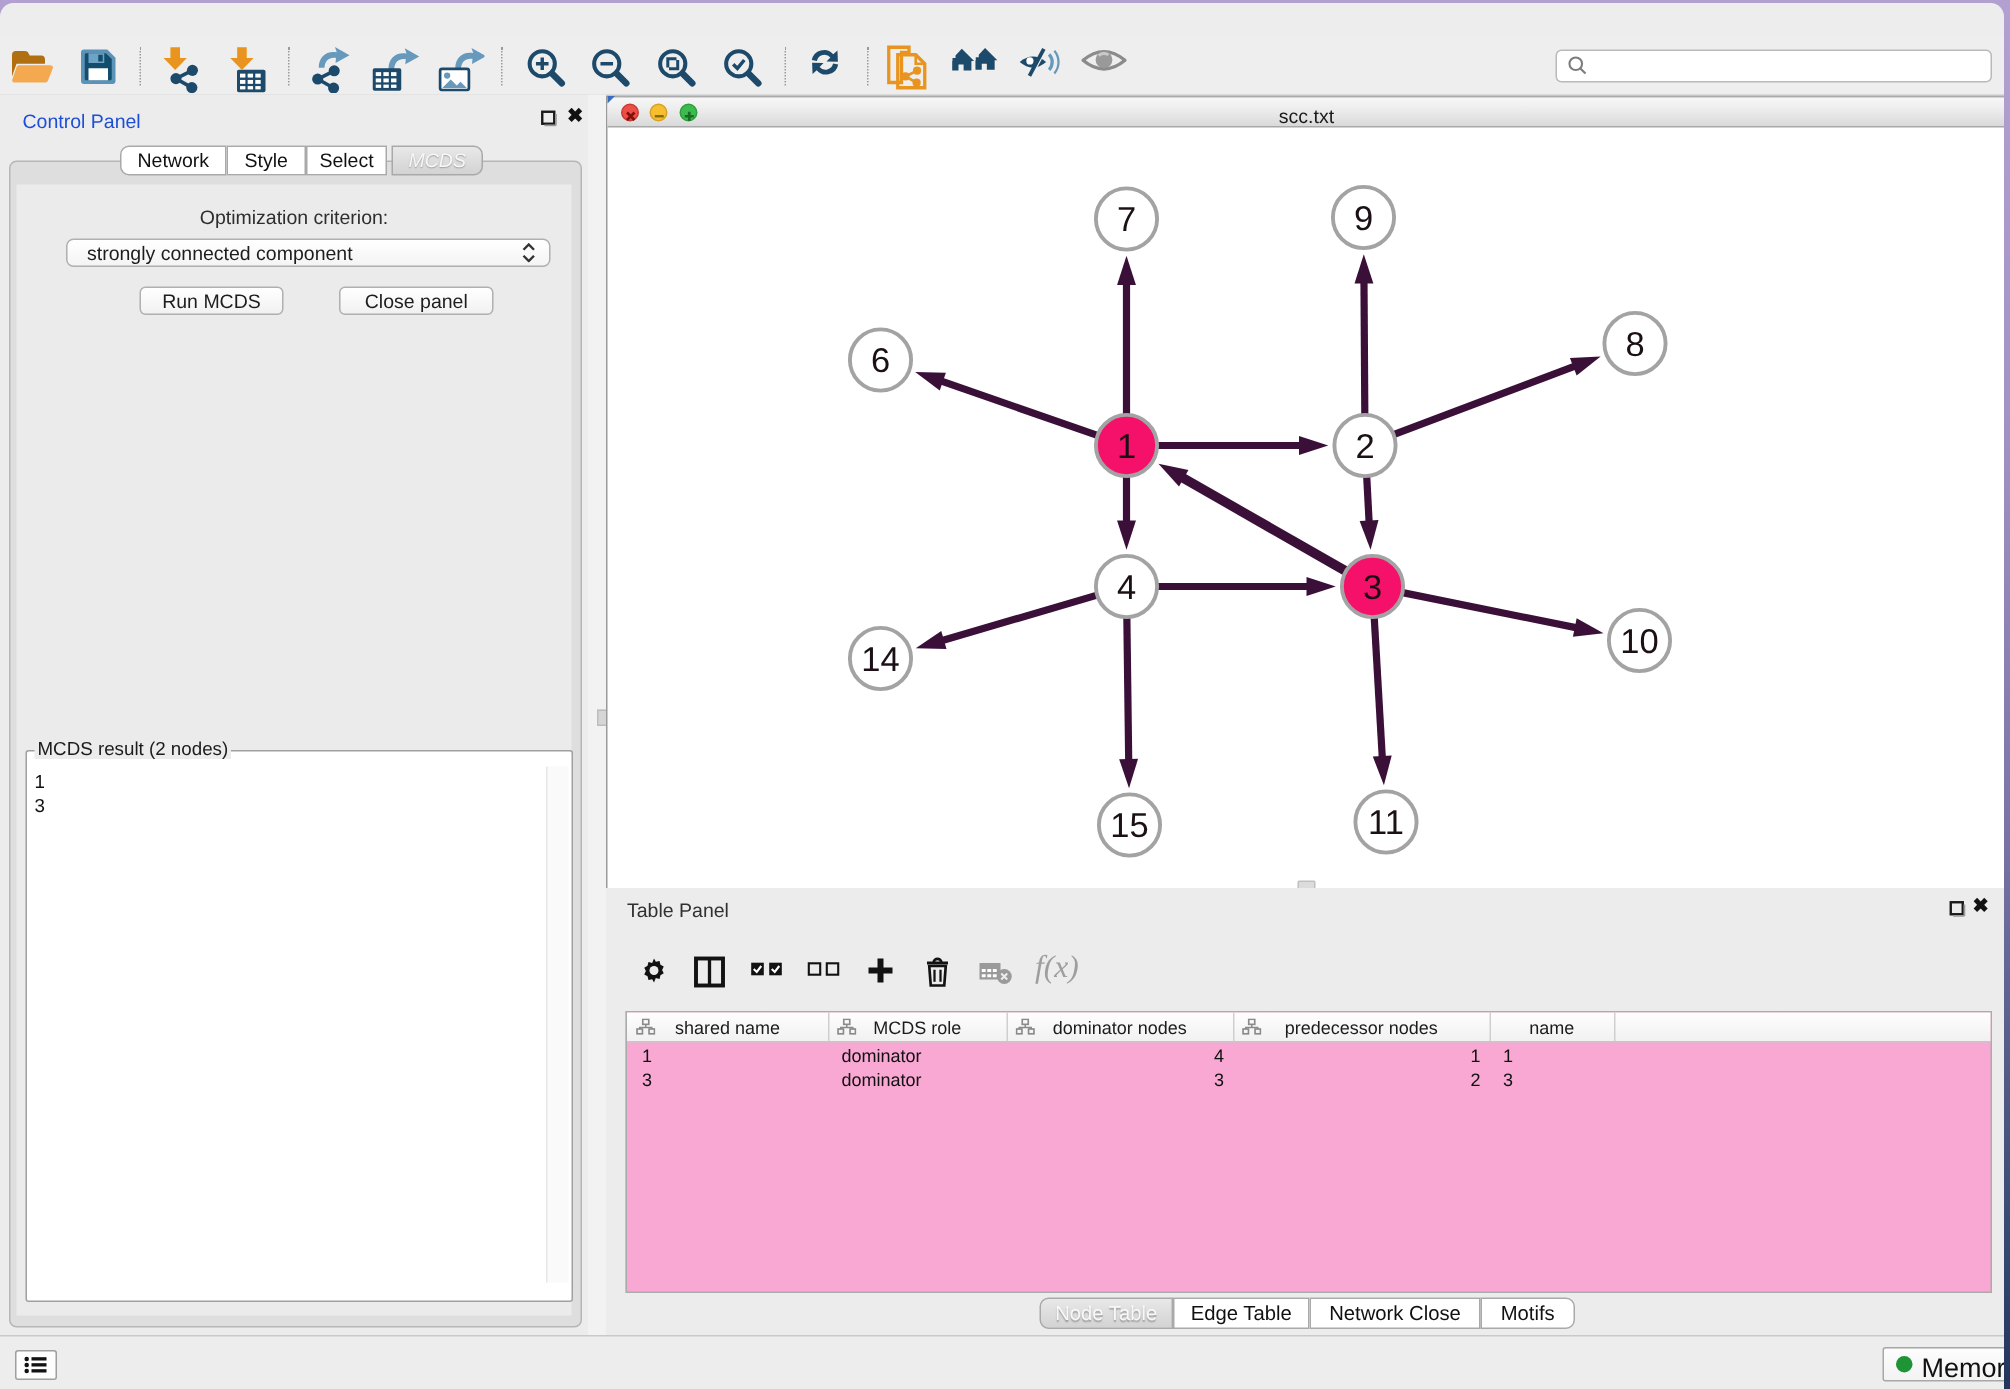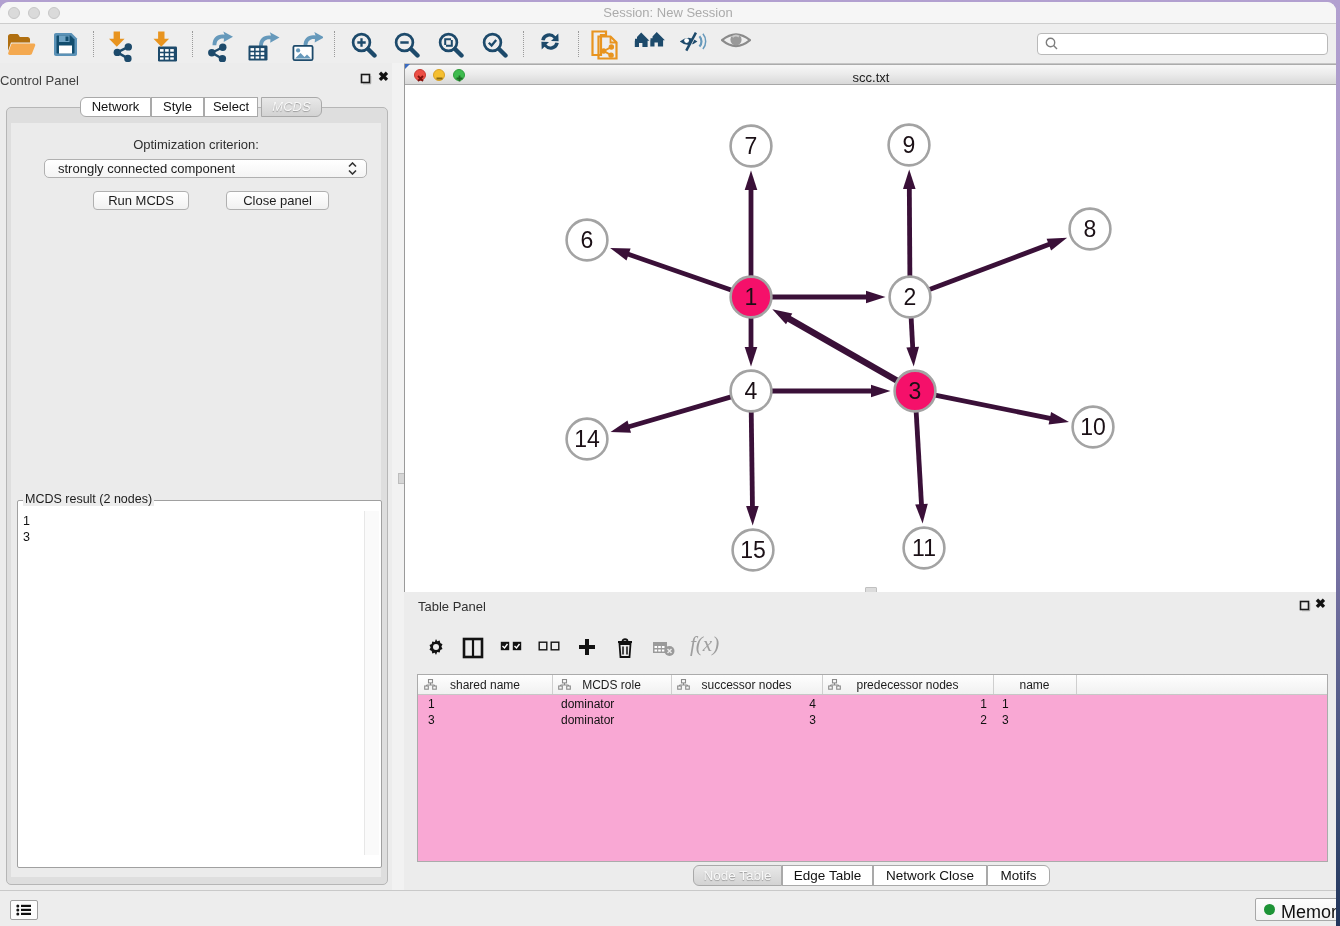--- a/index.html
+++ b/index.html
@@ -13,21 +13,21 @@
   .tl{position:absolute;top:5px;width:10px;height:10px;border-radius:50%;background:#dadada;border:1px solid #c6c6c6;}
   #apptitle{position:absolute;top:3px;left:0;width:1336px;text-align:center;font-size:13px;color:#ababab;}
   
   #toolbar{left:0;top:22px;width:1336px;height:39px;background:#eeeeee;border-bottom:1px solid #c6c6c6;}
   .tsep{position:absolute;top:7px;height:26px;width:0;border-left:1px dotted #9a9a9a;}
   .ticon{position:absolute;top:7px;}
   #searchbox{position:absolute;left:1037px;top:9px;width:289px;height:20px;background:#fff;
     border:1px solid #b9b9b9;border-radius:4px;}
   
   #leftpanel{left:0;top:61px;width:392px;height:827px;background:#ececec;}
-  #cp-title{position:absolute;left:0;top:10px;font-size:13px;color:#404040;}
+  #cp-title{position:absolute;left:15px;top:10px;font-size:13px;color:#1d4ed8;}
   #cp-tabs{position:absolute;left:80px;top:34px;height:20px;}
   .tab{position:absolute;top:0;height:18px;border:1px solid #a9a9a9;background:#fff;
     font-size:13px;color:#111;text-align:center;line-height:18px;}
   .tabsel,.btab.tabsel{background:linear-gradient(180deg,#e8e8e8,#d3d3d3);color:#f8f8f8;
     text-shadow:0 1px 1px #9a9a9a;}
   #cp-pane{position:absolute;left:6px;top:44px;width:380px;height:776px;background:#dedede;
     border:1px solid #b6b6b6;border-radius:5px;}
   #cp-inner{position:absolute;left:11px;top:60px;width:370px;height:754px;background:#ebebeb;}
   #optlabel{position:absolute;left:0;top:74px;width:392px;text-align:center;font-size:13px;color:#2e2e2e;}
   #combo{position:absolute;left:44px;top:96px;width:308px;height:17px;background:linear-gradient(180deg,#ffffff,#f4f4f4);
@@ -66,26 +66,20 @@
     font-size:13.5px;color:#111;text-align:center;line-height:19px;}
   
   #statusbar{left:0;top:888px;width:1336px;height:36px;background:#ededed;border-top:1px solid #c9c9c9;}
   #listbtn{position:absolute;left:10px;top:9px;width:26px;height:18px;background:#fdfdfd;border:1px solid #9f9f9f;border-radius:2px;}
   #membtn{position:absolute;left:1255px;top:7px;width:72px;height:21px;background:linear-gradient(180deg,#fdfdfd,#f3f3f3);
     border:1px solid #a8a8a8;border-radius:2px;font-size:18px;color:#111;padding-left:24px;}
 </style></head>
 <body>
 <div id="desktop">
 <div id="win">
-  <div class="abs" id="titlebar">
-    <div class="tl" style="left:8px;"></div>
-        <div class="tl" style="left:28px;"></div>
-        <div class="tl" style="left:48px;"></div>
-    <div id="apptitle">Session: New Session</div>
-  </div>
   <div class="abs" id="toolbar">
     <svg class="ticon" style="left:8px;top:10px;" width="28" height="22" viewBox="0 0 28 22">
 <path d="M0 2.5 C0 1 1 0 2.5 0 H8.5 C10 0 10.5 0.6 11 1.5 L11.8 3 H19.5 C21 3 22 4 22 5.5 V8.5 H3 L0 17 Z" fill="#b06f10"></path>
 <path d="M4.5 9.5 H25.5 C27 9.5 27.6 10.6 27.1 11.8 L24 19.6 C23.6 20.6 22.9 21 21.8 21 H1.8 C0.4 21 -0.2 20 0.3 18.8 L3 10.8 C3.3 10 4 9.5 4.5 9.5 Z" fill="#f4a950"></path>
         </svg>
     <svg class="ticon" style="left:53px;top:8px;" width="25" height="25" viewBox="0 0 25 25">
 <path d="M1 3 C1 1.8 1.8 1 3 1 H18.5 L24 6.5 V22 C24 23.2 23.2 24 22 24 H3 C1.8 24 1 23.2 1 22 Z" fill="#5b92b7"></path>
 <path d="M3.5 4.5 C3.5 3.9 3.9 3.5 4.5 3.5 H17.6 L21.5 7.4 V20.5 C21.5 21.1 21.1 21.5 20.5 21.5 H4.5 C3.9 21.5 3.5 21.1 3.5 20.5 Z" fill="#124d6e"></path>
 <path d="M6 3.5 H16.5 V10 H6 Z" fill="#6fa3c4"></path>
 <path d="M12.5 4.5 H15.5 V9 H12.5 Z" fill="#124d6e"></path>
@@ -407,21 +401,21 @@
               </svg>
               <div class="hlabel">MCDS role</div>
             </div>
         <div class="hcell" style="left:253px;width:151px;">
               <svg class="hicon" width="13" height="11" viewBox="0 0 13 11">
                 <rect x="4.5" y="0.5" width="4" height="3.4" fill="none" stroke="#8a8a8a" stroke-width="1.1"></rect>
                 <rect x="0.7" y="7" width="3.6" height="3.2" fill="none" stroke="#8a8a8a" stroke-width="1.1"></rect>
                 <rect x="8.7" y="7" width="3.6" height="3.2" fill="none" stroke="#8a8a8a" stroke-width="1.1"></rect>
                 <path d="M6.5 4 v2 M2.5 7 v-1 h8 v1" fill="none" stroke="#8a8a8a" stroke-width="1"></path>
               </svg>
-              <div class="hlabel">successor nodes</div>
+              <div class="hlabel">dominator nodes</div>
             </div>
         <div class="hcell" style="left:404px;width:171px;">
               <svg class="hicon" width="13" height="11" viewBox="0 0 13 11">
                 <rect x="4.5" y="0.5" width="4" height="3.4" fill="none" stroke="#8a8a8a" stroke-width="1.1"></rect>
                 <rect x="0.7" y="7" width="3.6" height="3.2" fill="none" stroke="#8a8a8a" stroke-width="1.1"></rect>
                 <rect x="8.7" y="7" width="3.6" height="3.2" fill="none" stroke="#8a8a8a" stroke-width="1.1"></rect>
                 <path d="M6.5 4 v2 M2.5 7 v-1 h8 v1" fill="none" stroke="#8a8a8a" stroke-width="1"></path>
               </svg>
               <div class="hlabel">predecessor nodes</div>
             </div>

